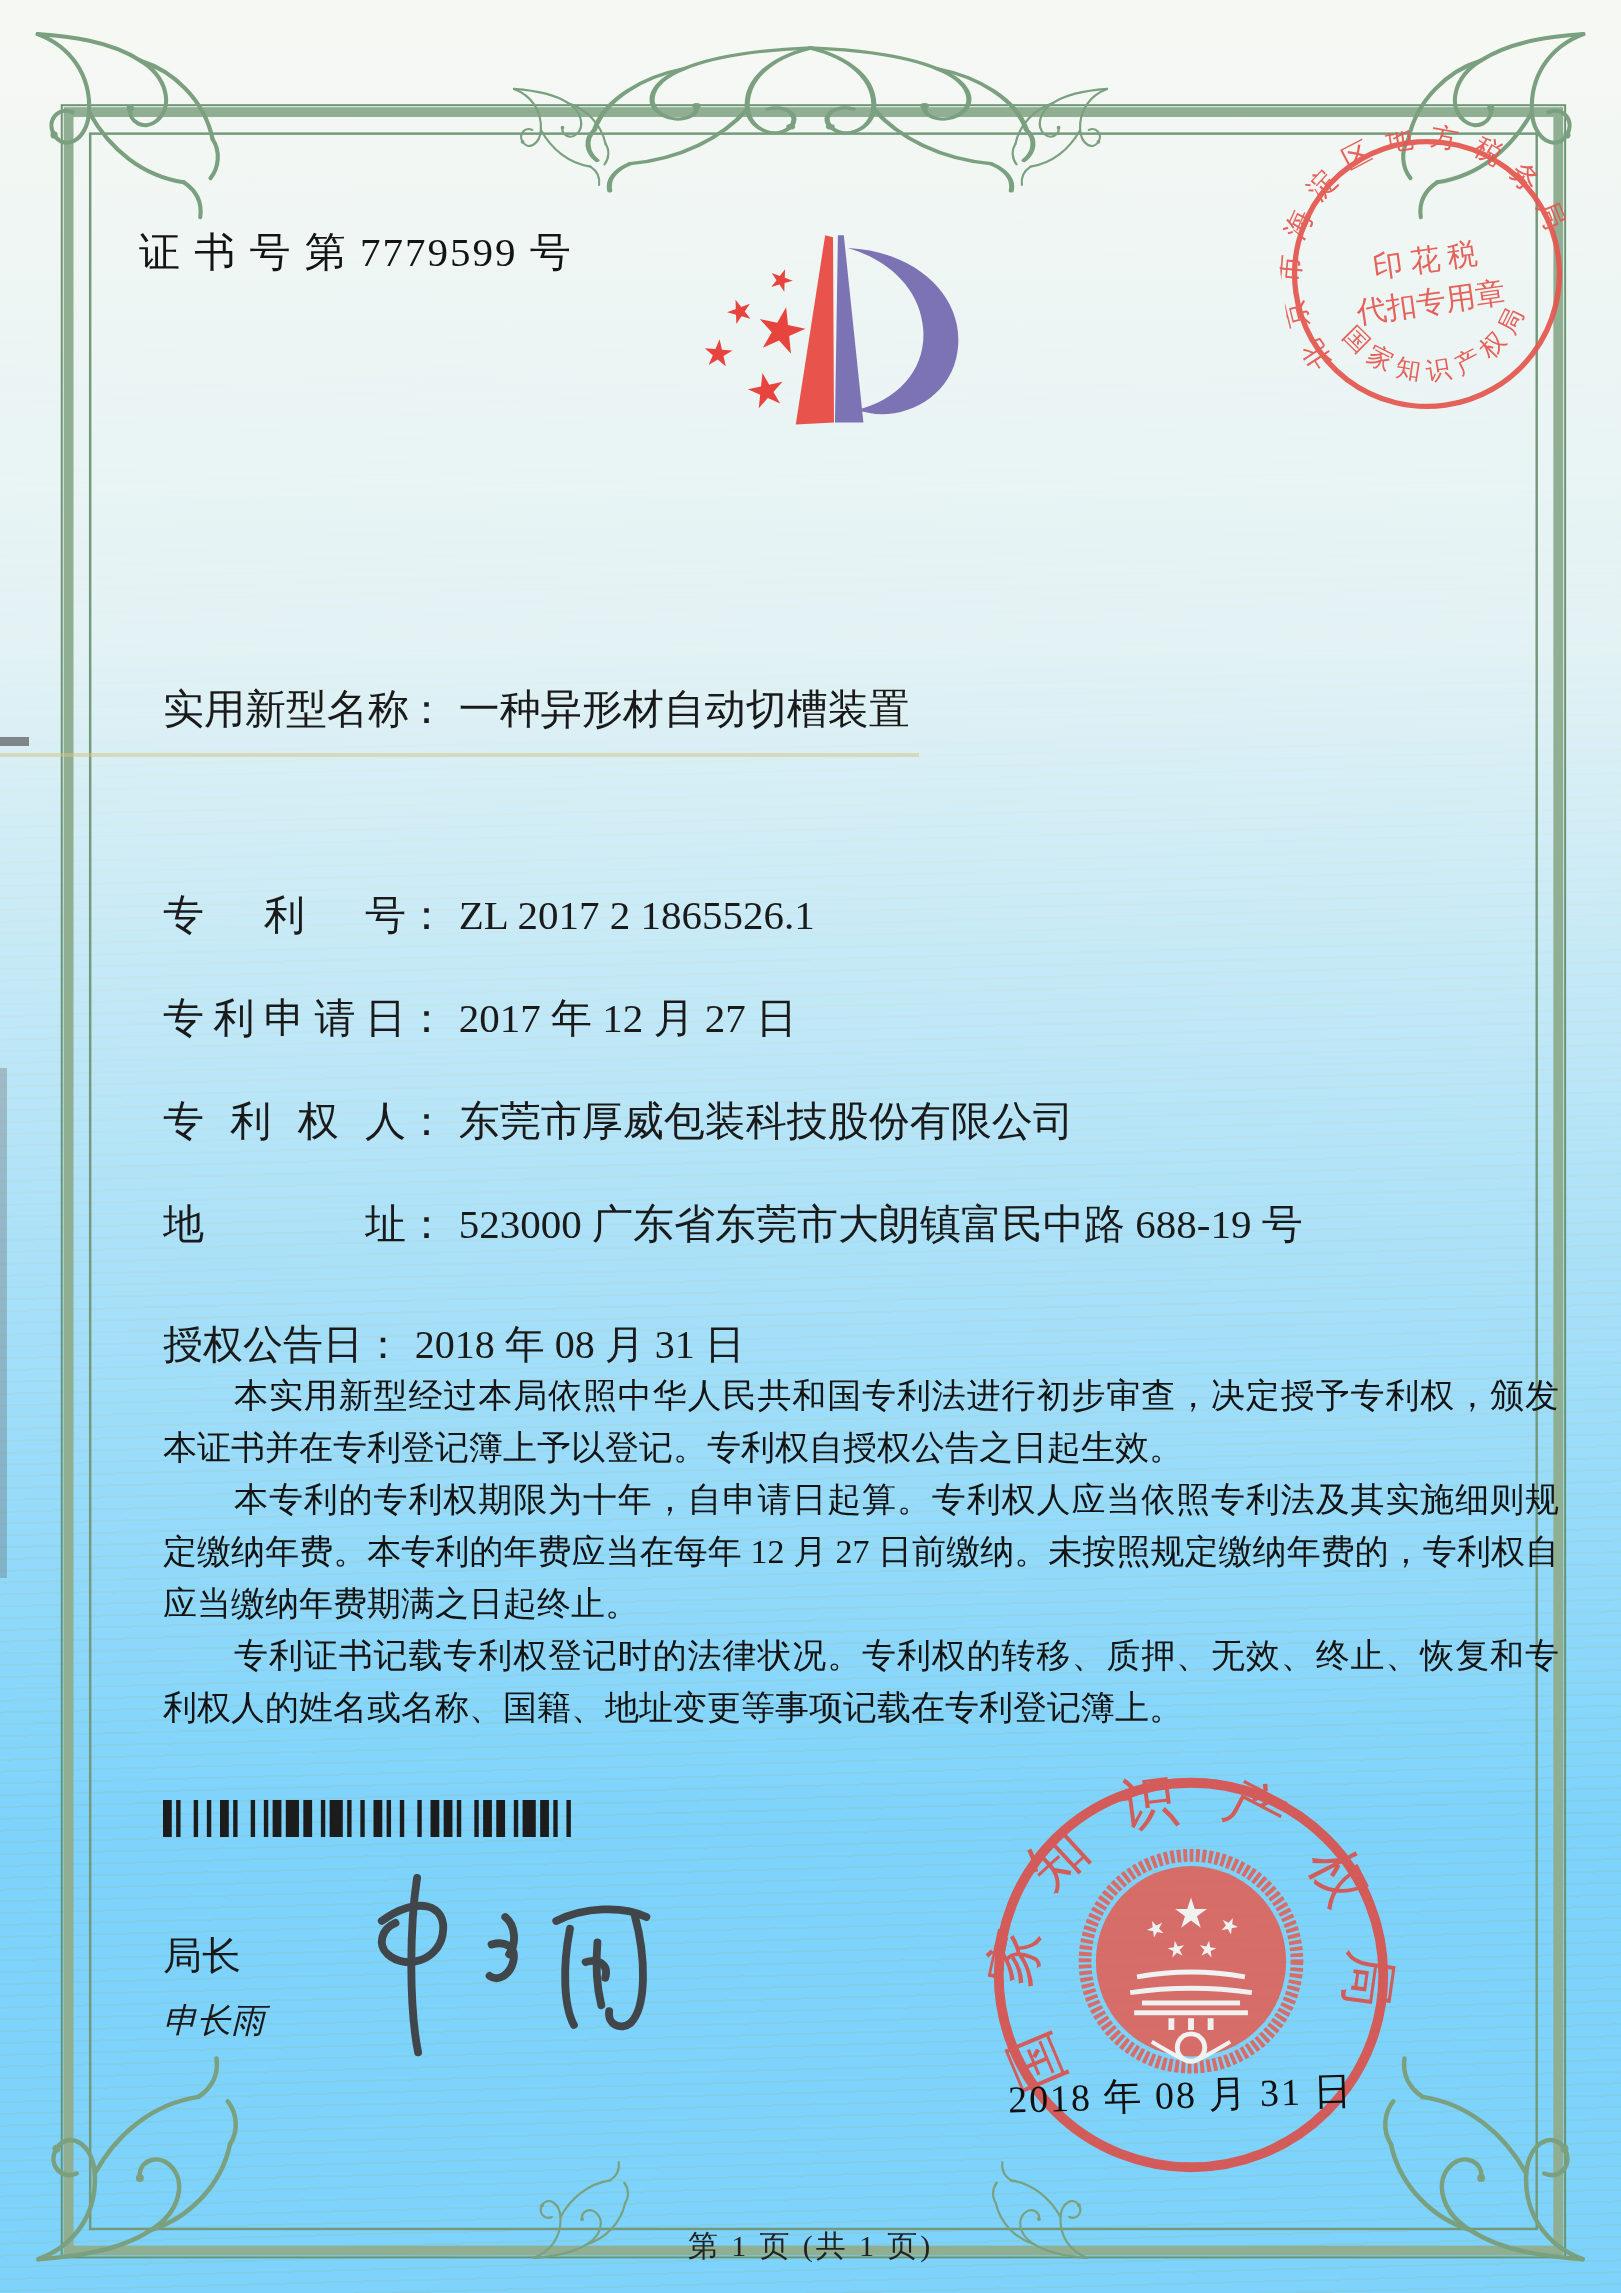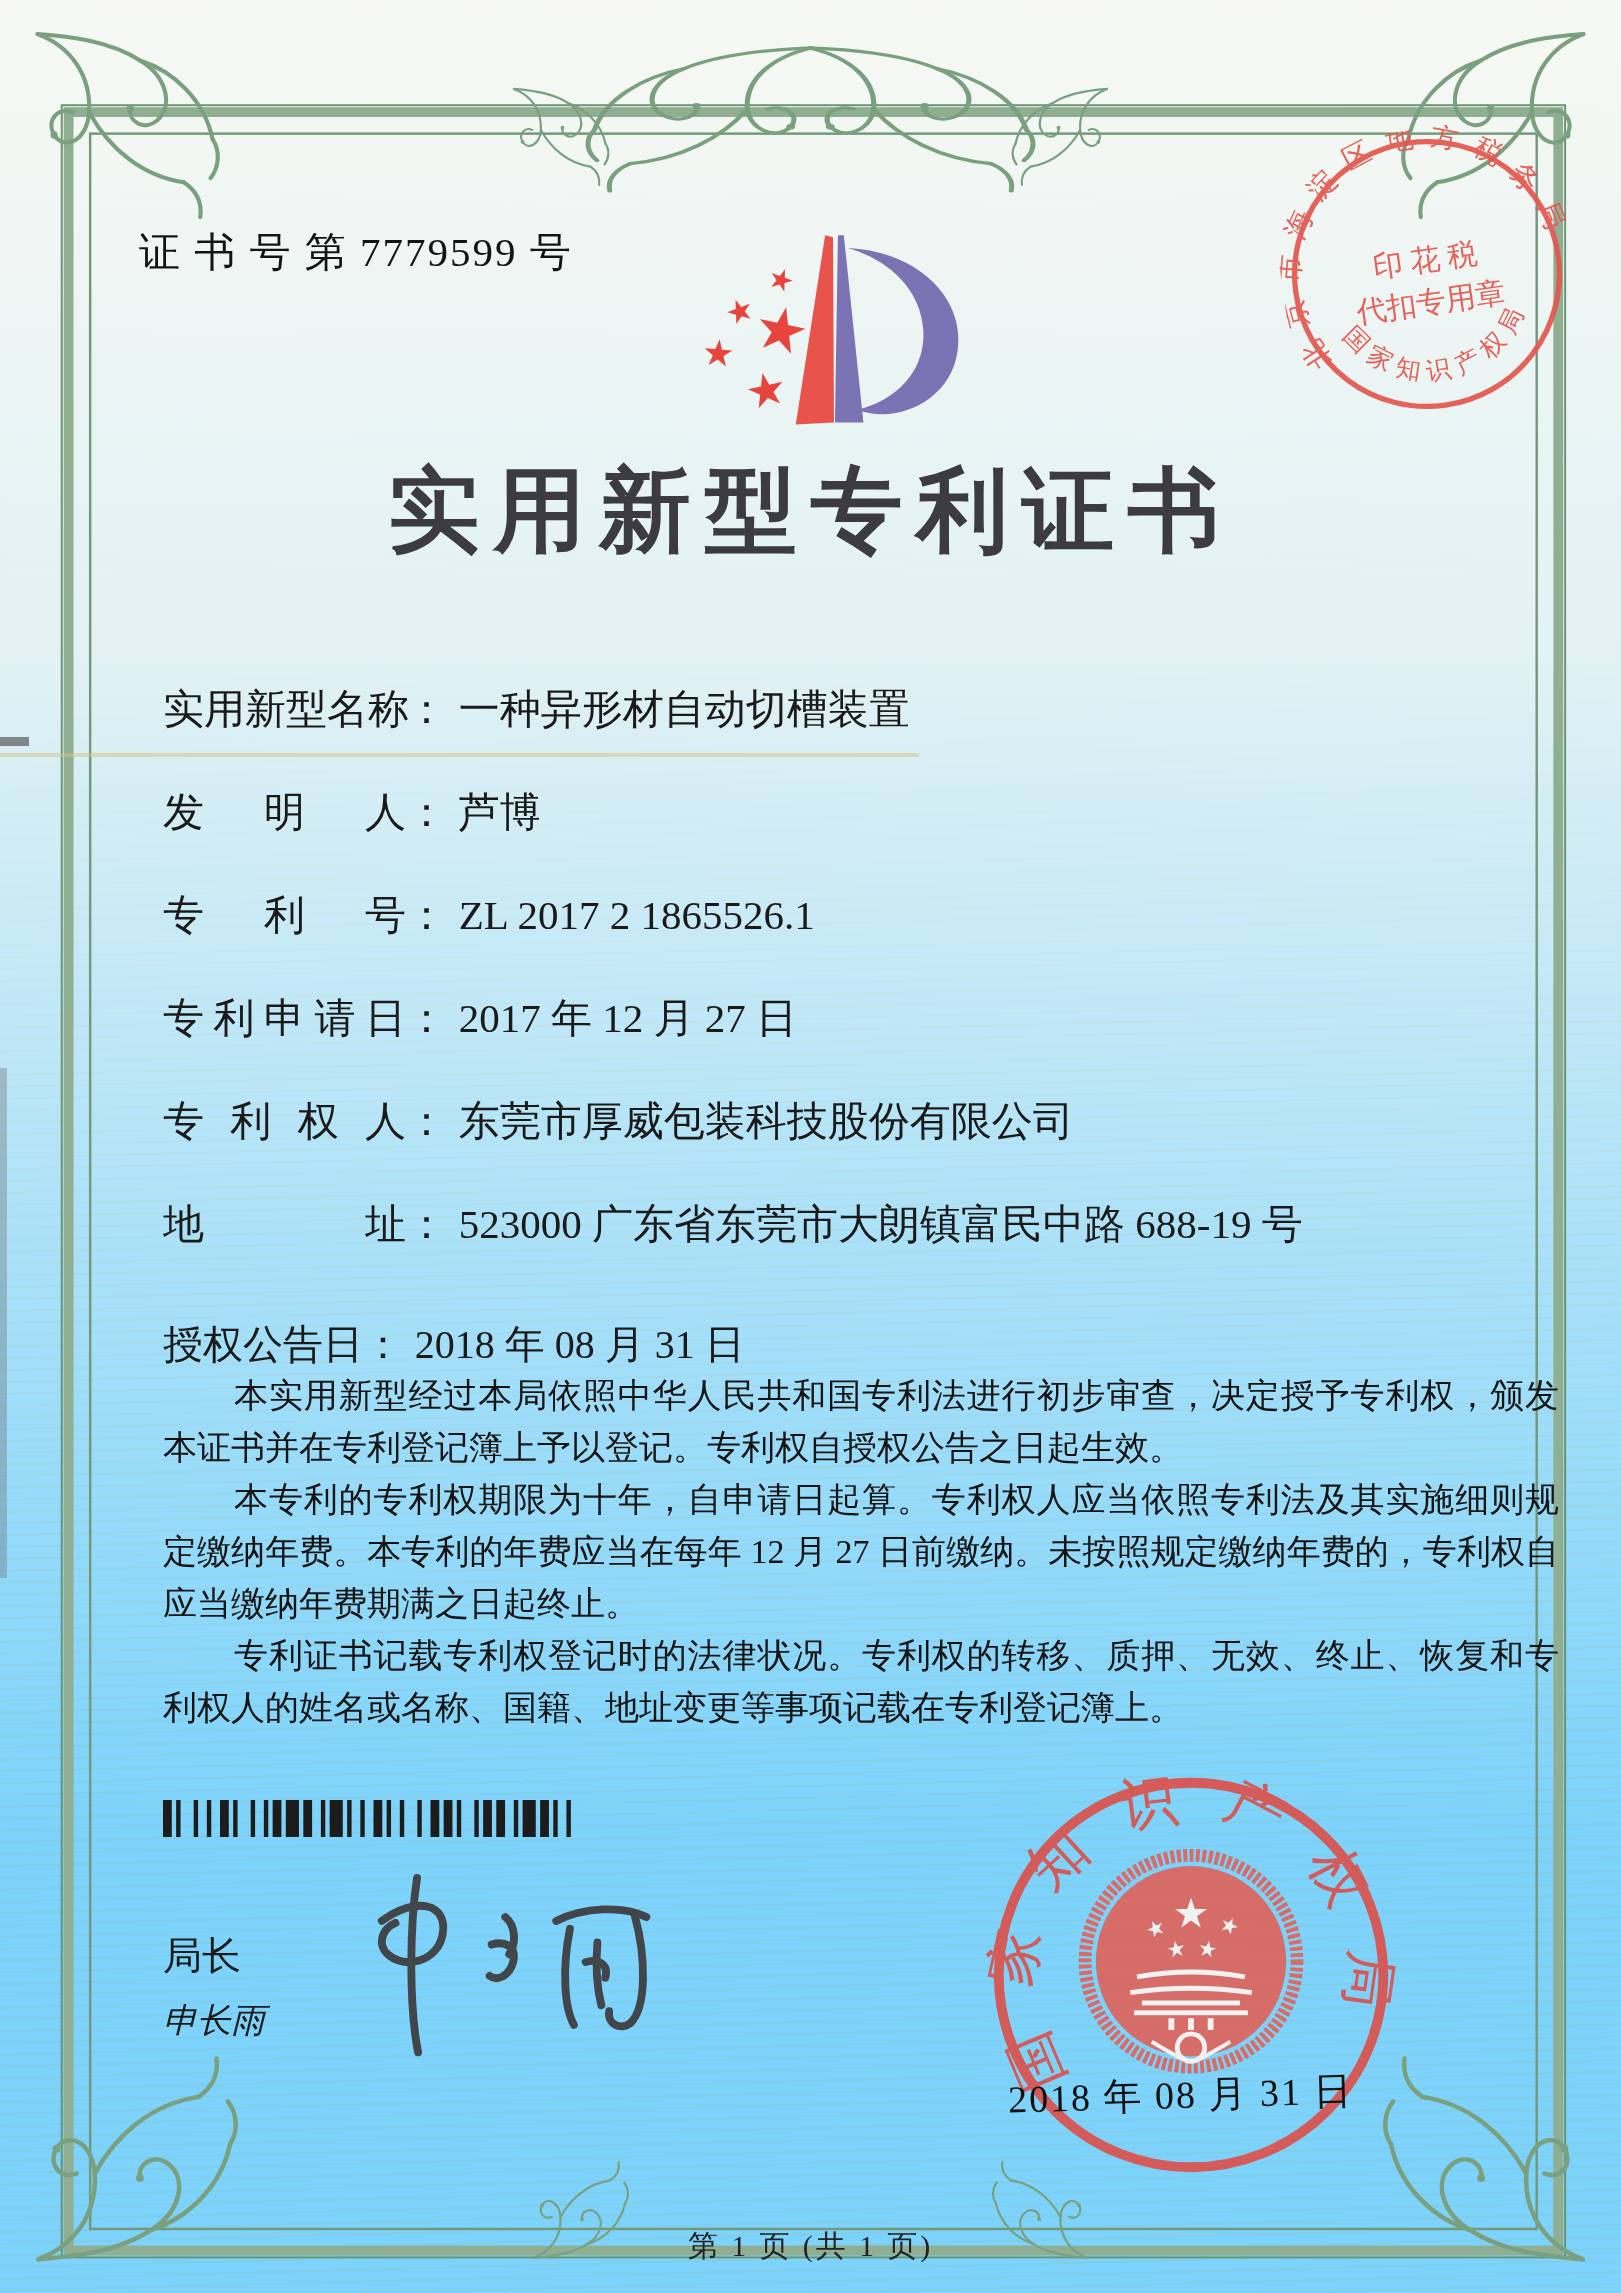--- a/index.html
+++ b/index.html
@@ -104,43 +104,39 @@
     <path d="M 197,42 L 205,44 L 206,233 L 167,235 Z" fill="#e8544c"></path>
     <path d="M 210,42 L 216,42 L 236,233 L 207,233 Z" fill="#7c73b5"></path>
     <path d="M 220,55 C 290,58 340,105 332,160 C 325,212 268,235 230,220 C 272,210 300,178 297,138 C 294,97 262,67 220,55 Z" fill="#7c73b5"></path>
     <use href="#star5" fill="#e8443e" transform="translate(152,88) scale(0.12) rotate(20)"></use>
     <use href="#star5" fill="#e8443e" transform="translate(110,120) scale(0.13) rotate(-20)"></use>
     <use href="#star5" fill="#e8443e" transform="translate(152,140) scale(0.25) rotate(12)"></use>
     <use href="#star5" fill="#e8443e" transform="translate(88,163) scale(0.15) rotate(5)"></use>
     <use href="#star5" fill="#e8443e" transform="translate(137,201) scale(0.19) rotate(-12)"></use>
   </svg>
 
-  <div class="title">实用新型专利证书</div>
 
   <svg class="tax-stamp" width="290" height="290" viewBox="0 0 300 300">
     <defs>
       <path id="taxTop" d="M 44,228 A 132,132 0 1 1 256,228" fill="none"></path>
       <path id="taxBottom" d="M 52,196 A 108,108 0 0 0 248,196" fill="none"></path>
     </defs>
     <circle cx="150" cy="150" r="137" fill="none" stroke="#e4574f" stroke-width="5.5"></circle>
     <text class="stamp-text" font-size="29" letter-spacing="15">
       <textPath href="#taxTop" startOffset="4">北京市海淀区地方税务局</textPath>
     </text>
     <text class="stamp-text" font-size="26" letter-spacing="8">
       <textPath href="#taxBottom" startOffset="6">国家知识产权局</textPath>
     </text>
     <text class="stamp-text" x="150" y="146" font-size="31" text-anchor="middle">印 花 税</text>
     <text class="stamp-text" x="150" y="190" font-size="31" text-anchor="middle">代扣专用章</text>
   </svg>
 
   <div class="field-row r1">
     <span class="field-label">实用新型名称</span><span>：</span><span class="field-value">一种异形材自动切槽装置</span>
-  </div>
-  <div class="field-row r2">
-    <span class="field-label">发明人</span><span>：</span><span class="field-value">芦博</span>
   </div>
   <div class="field-row r3">
     <span class="field-label">专利号</span><span>：</span><span class="field-value">ZL 2017 2 1865526.1</span>
   </div>
   <div class="field-row r4">
     <span class="field-label">专利申请日</span><span>：</span><span class="field-value">2017 年 12 月 27 日</span>
   </div>
   <div class="field-row r5">
     <span class="field-label">专利权人</span><span>：</span><span class="field-value">东莞市厚威包装科技股份有限公司</span>
   </div>

